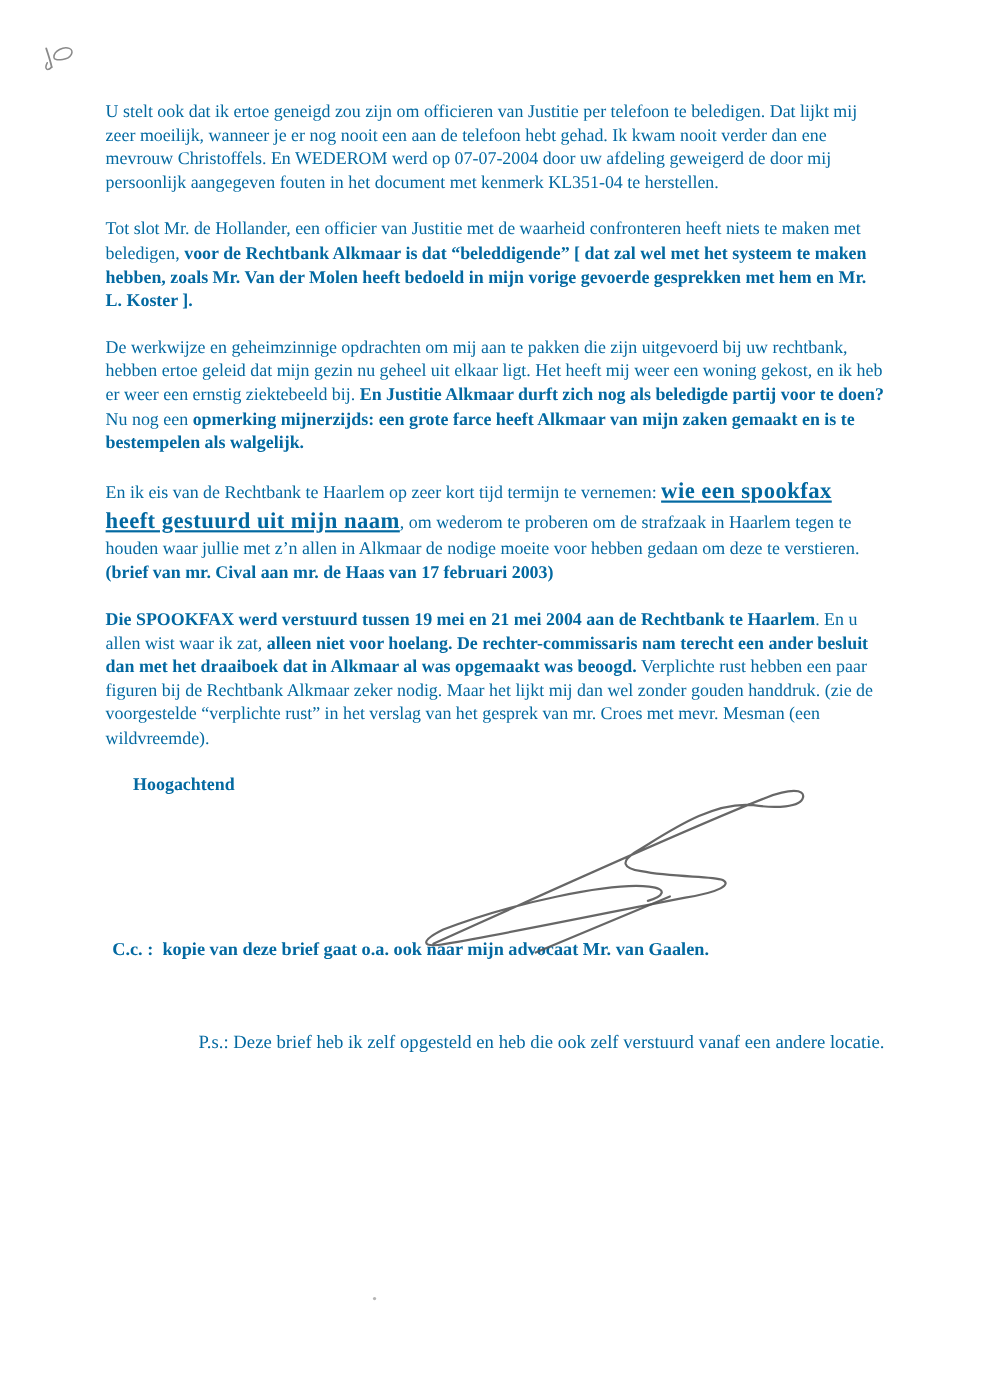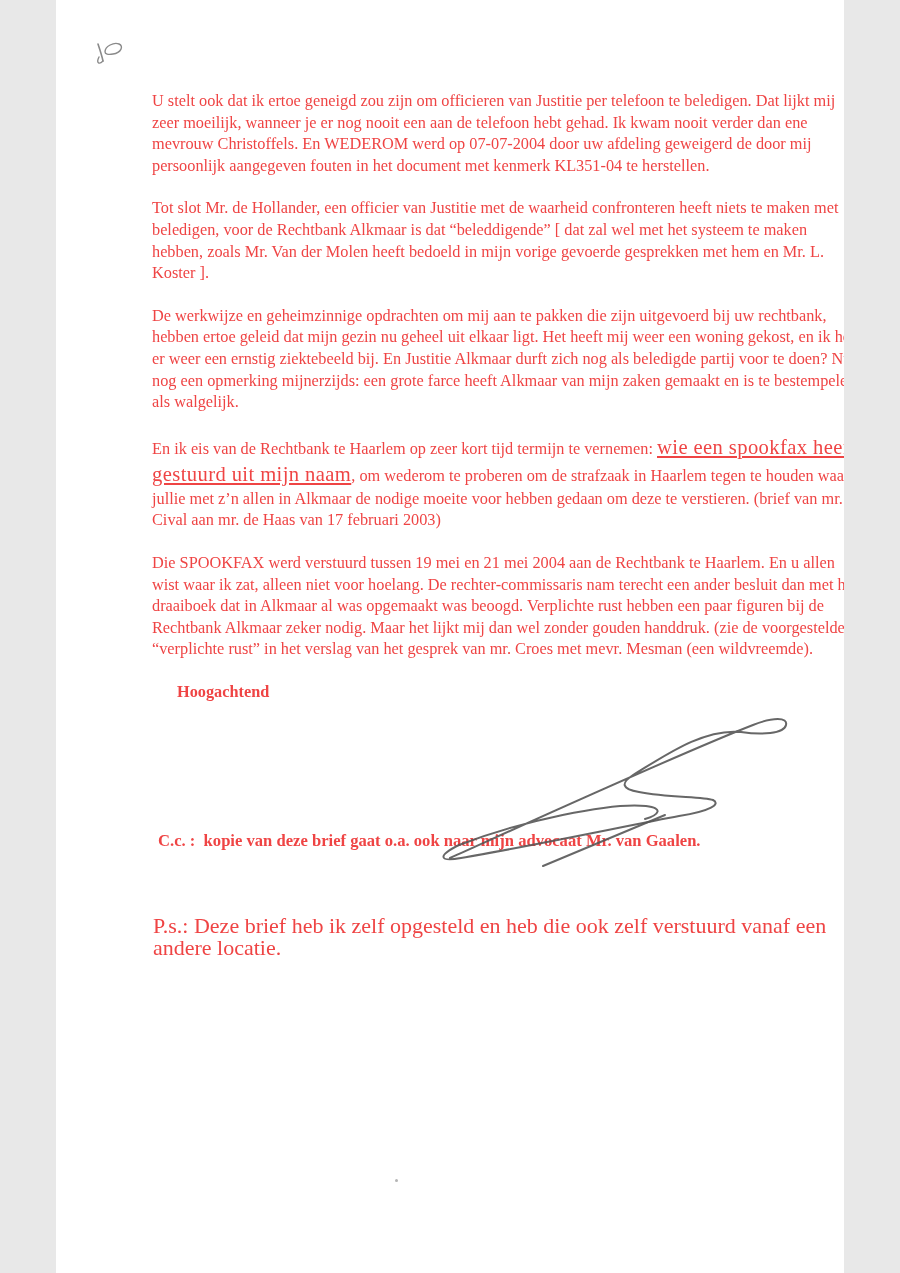--- a/index.html
+++ b/index.html
@@ -2,64 +2,65 @@
 <html><head>
 <meta charset="utf-8">
 <style>
   html, body {
     margin: 0;
     padding: 0;
     background: #e8e8e8;
   }
   .page {
     position: relative;
-    width: 788px;
+    width: 900px;
     height: 1273px;
     margin: 0 auto;
     background: #ffffff;
     overflow: hidden;
     font-family: "Liberation Serif", serif;
-    color: #ef4444;
+    color: #0369a1;
   }
   .content {
     position: absolute;
     left: 96px;
     top: 90px;
     width: 708px;
   }
   .para {
     margin: 0 0 21px 0;
     font-size: 16.3px;
     line-height: 21.6px;
     text-align: left;
   }
   .seg-normal { font-weight: 400; }
-  .seg-bold { font-weight: 400; }
+  .seg-bold { font-weight: 700; }
   .seg-underline { text-decoration: underline; }
   .seg-large { font-size: 20.6px; line-height: 27px; letter-spacing: 0.4px; }
   .closing {
     margin: 20px 0 0 25px;
     font-weight: 700;
     font-size: 16.3px;
     line-height: 21.6px;
   }
   .closing p { margin: 0; }
   .closing .salutation { margin-bottom: 20px; }
   .cc-line {
     margin: 128px 0 0 6px;
     font-weight: 700;
     font-size: 16.6px;
     line-height: 22px;
     white-space: pre-wrap;
   }
   .ps-line {
     margin: 63px 0 0 1px;
     font-weight: 400;
-    font-size: 22px;
+    font-size: 17px;
     line-height: 22px;
+    text-align: right;
   }
   svg.signature {
     position: absolute;
     left: 375px;
     top: 705px;
   }
   svg.page-mark {
     position: absolute;
     left: 36px;
     top: 38px;

